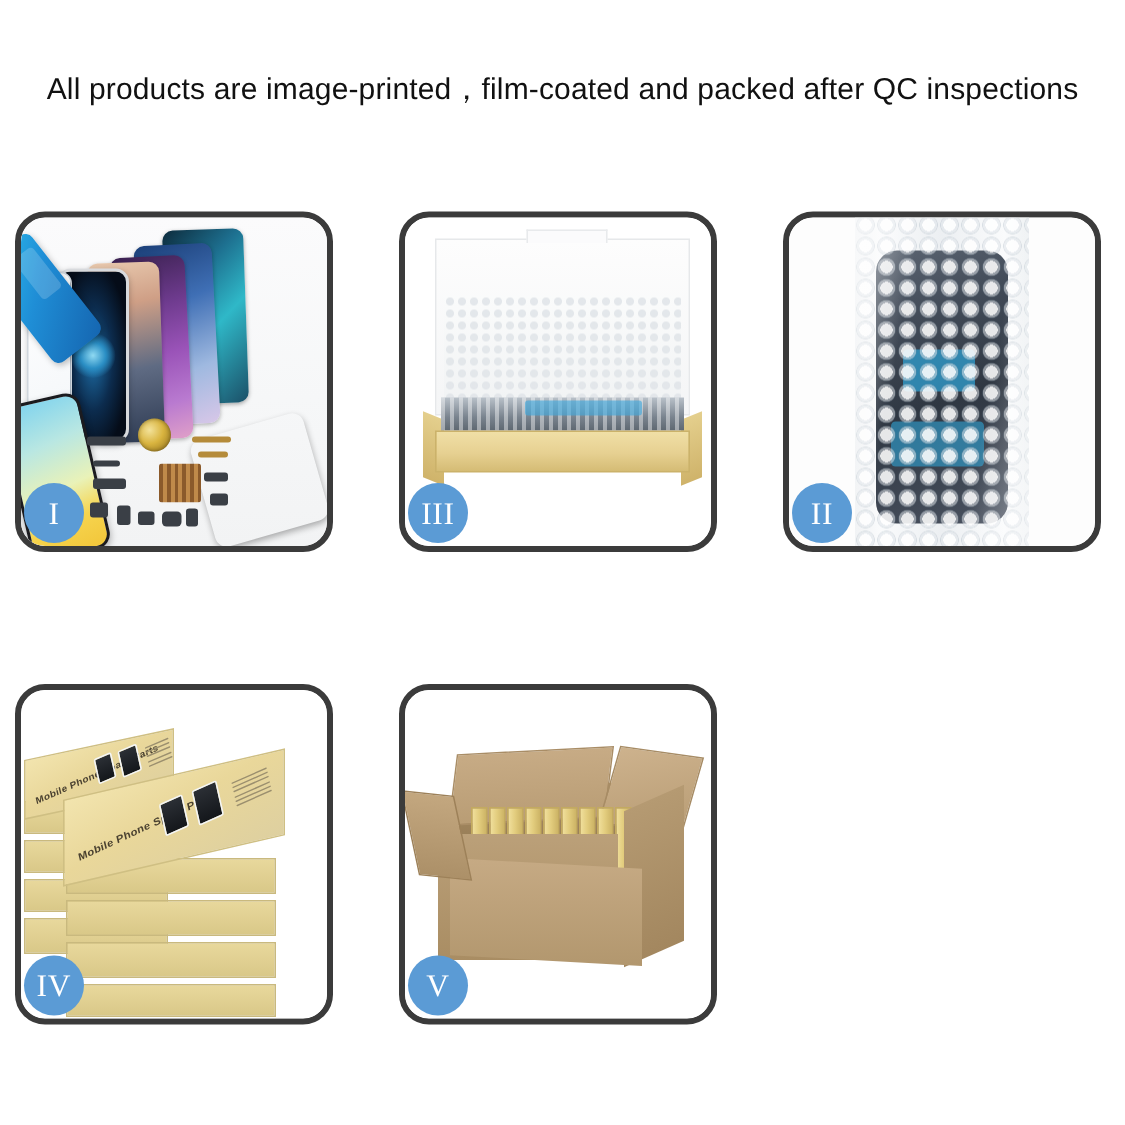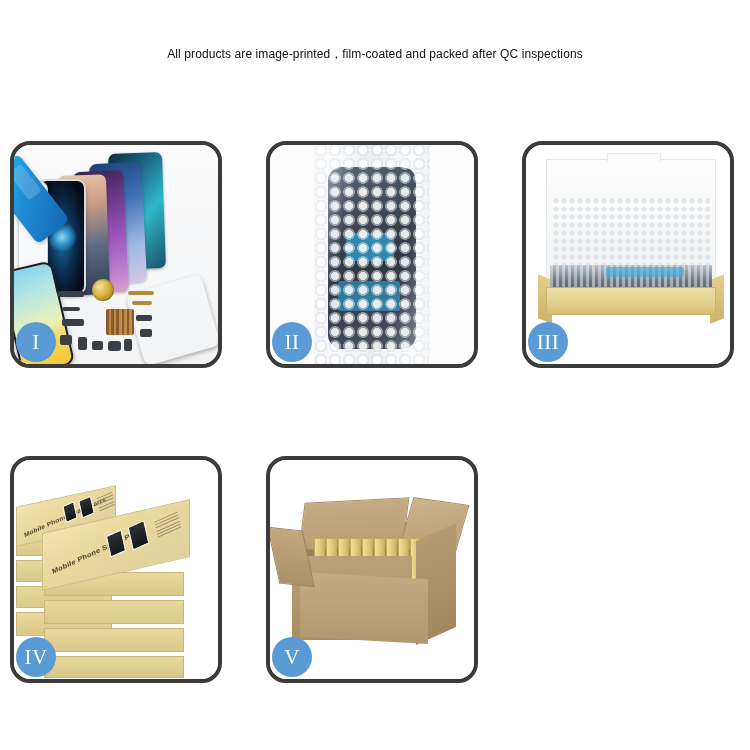--- a/index.html
+++ b/index.html
@@ -15,21 +15,21 @@
   .header { width: 750px; padding-top: 34px; text-align: center; }
   .title {
     font-family: "Liberation Sans", sans-serif;
     font-size: 34px; font-weight: 700; color: #111;
     letter-spacing: 1.4px; line-height: 1.05;
     white-space: nowrap;
   }
   .subtitle {
     margin-top: 12px;
     font-family: "Liberation Sans", sans-serif;
-    font-size: 12px; font-weight: 400; color: #111;
+    font-size: 20px; font-weight: 400; color: #111;
     letter-spacing: .1px; white-space: nowrap;
   }
 
   
   .grid {
     position: absolute; left: 10px; top: 141px;
     width: 730px; height: 544px;
     display: grid;
     grid-template-columns: 212px 212px 212px;
     grid-template-rows: 227px 227px;
@@ -348,45 +348,45 @@
           <div class="part" style="left:82px;top:44px;width:12px;height:8px;"></div>
           <div class="flex-strip" style="left:70px;top:6px;width:26px;"></div>
           <div class="flex-strip" style="left:74px;top:16px;width:20px;"></div>
           <div class="flex-strip" style="left:4px;top:22px;width:18px;background:#3a3f46;"></div>
         </div>
       </div>
       <div class="badge">I</div>
     </div>
 
     <div class="panel">
-      <div class="panel-inner p2">
-        <div class="bw-sleeve"></div>
-        <div class="bw-phone"></div>
-        <div class="bw-accent-a"></div>
-        <div class="bw-accent-b"></div>
-        <div class="bubbles"></div>
-        <div class="bw-sheen"></div>
-      </div>
-      <div class="badge">II</div>
-    </div>
-
-    <div class="panel">
       <div class="panel-inner p3">
         <div class="b3-lid"></div>
         <div class="b3-foam"></div>
         <div class="b3-base-left"></div>
         <div class="b3-base-right"></div>
         <div class="b3-tray-pkg"></div>
         <div class="b3-tray-blue"></div>
         <div class="b3-base-front"></div>
       </div>
       <div class="badge">III</div>
     </div>
 
     <div class="panel">
+      <div class="panel-inner p2">
+        <div class="bw-sleeve"></div>
+        <div class="bw-phone"></div>
+        <div class="bw-accent-a"></div>
+        <div class="bw-accent-b"></div>
+        <div class="bubbles"></div>
+        <div class="bw-sheen"></div>
+      </div>
+      <div class="badge">II</div>
+    </div>
+
+    <div class="panel">
       <div class="panel-inner p4">
         <div class="stack">
 
           <div class="sbox" style="left:2px; top:74px; width:96px; height:22px;">
             <div class="side" style="left:0;top:0;width:100%;height:100%;"></div>
           </div>
           <div class="sbox" style="left:2px; top:100px; width:96px; height:22px;">
             <div class="side" style="left:0;top:0;width:100%;height:100%;"></div>
           </div>
           <div class="sbox" style="left:2px; top:126px; width:96px; height:22px;">

